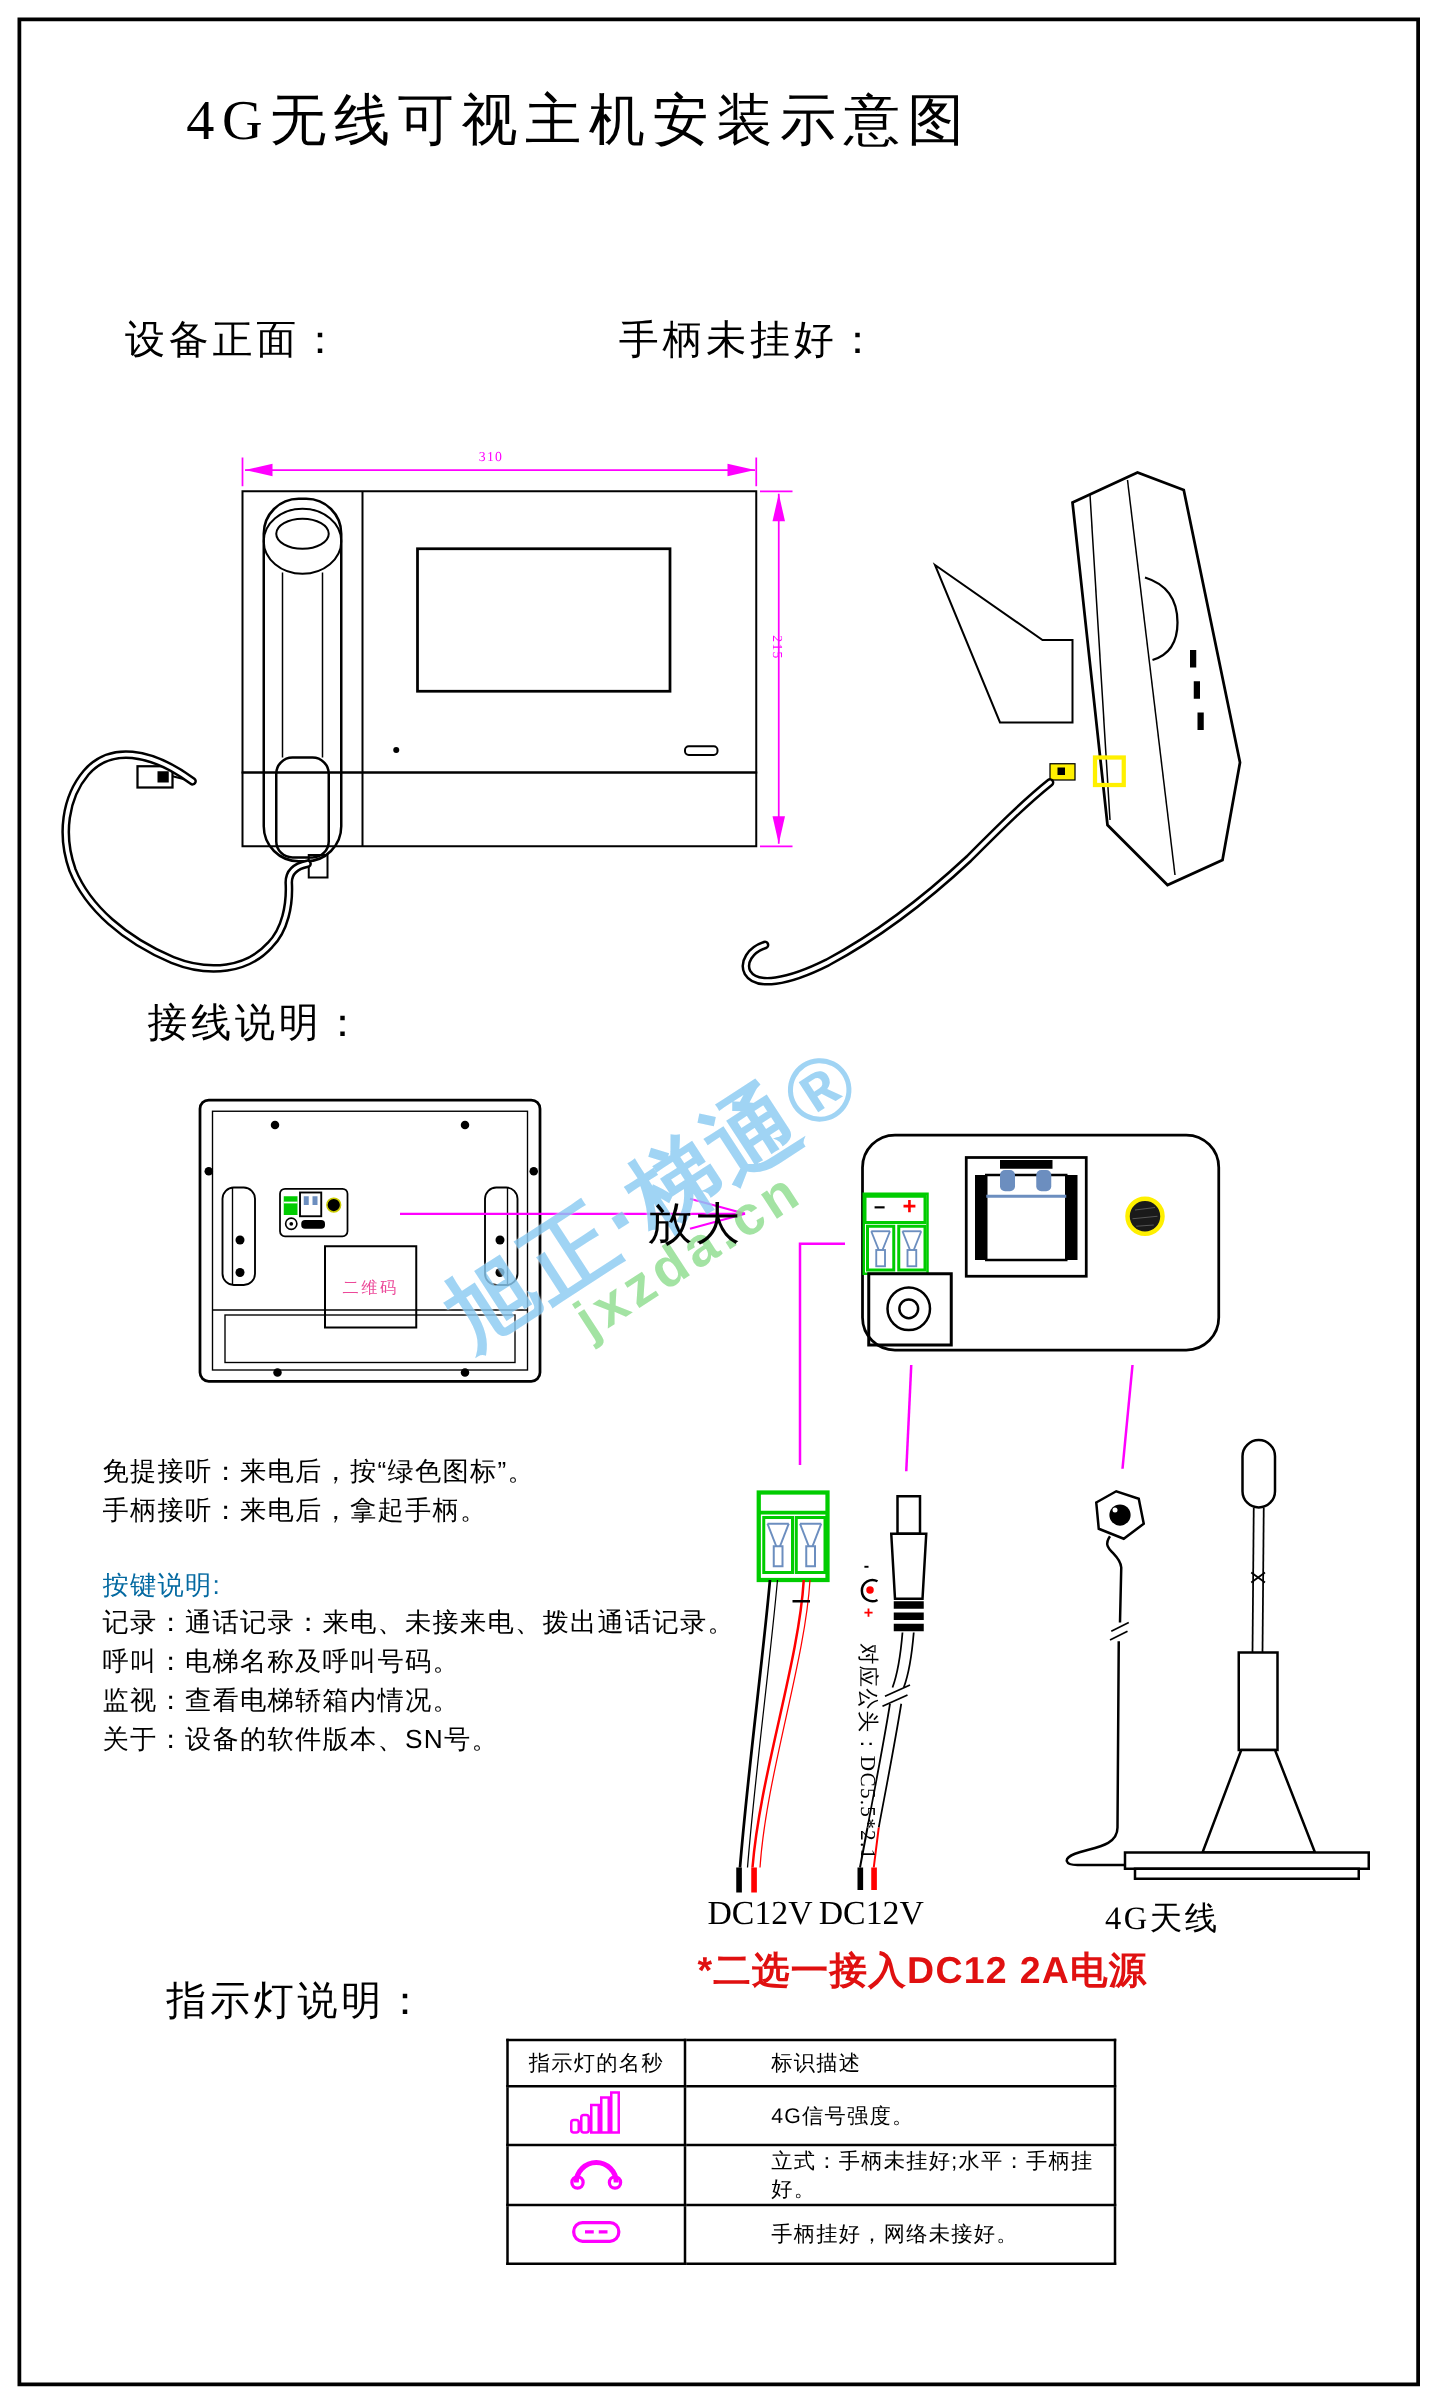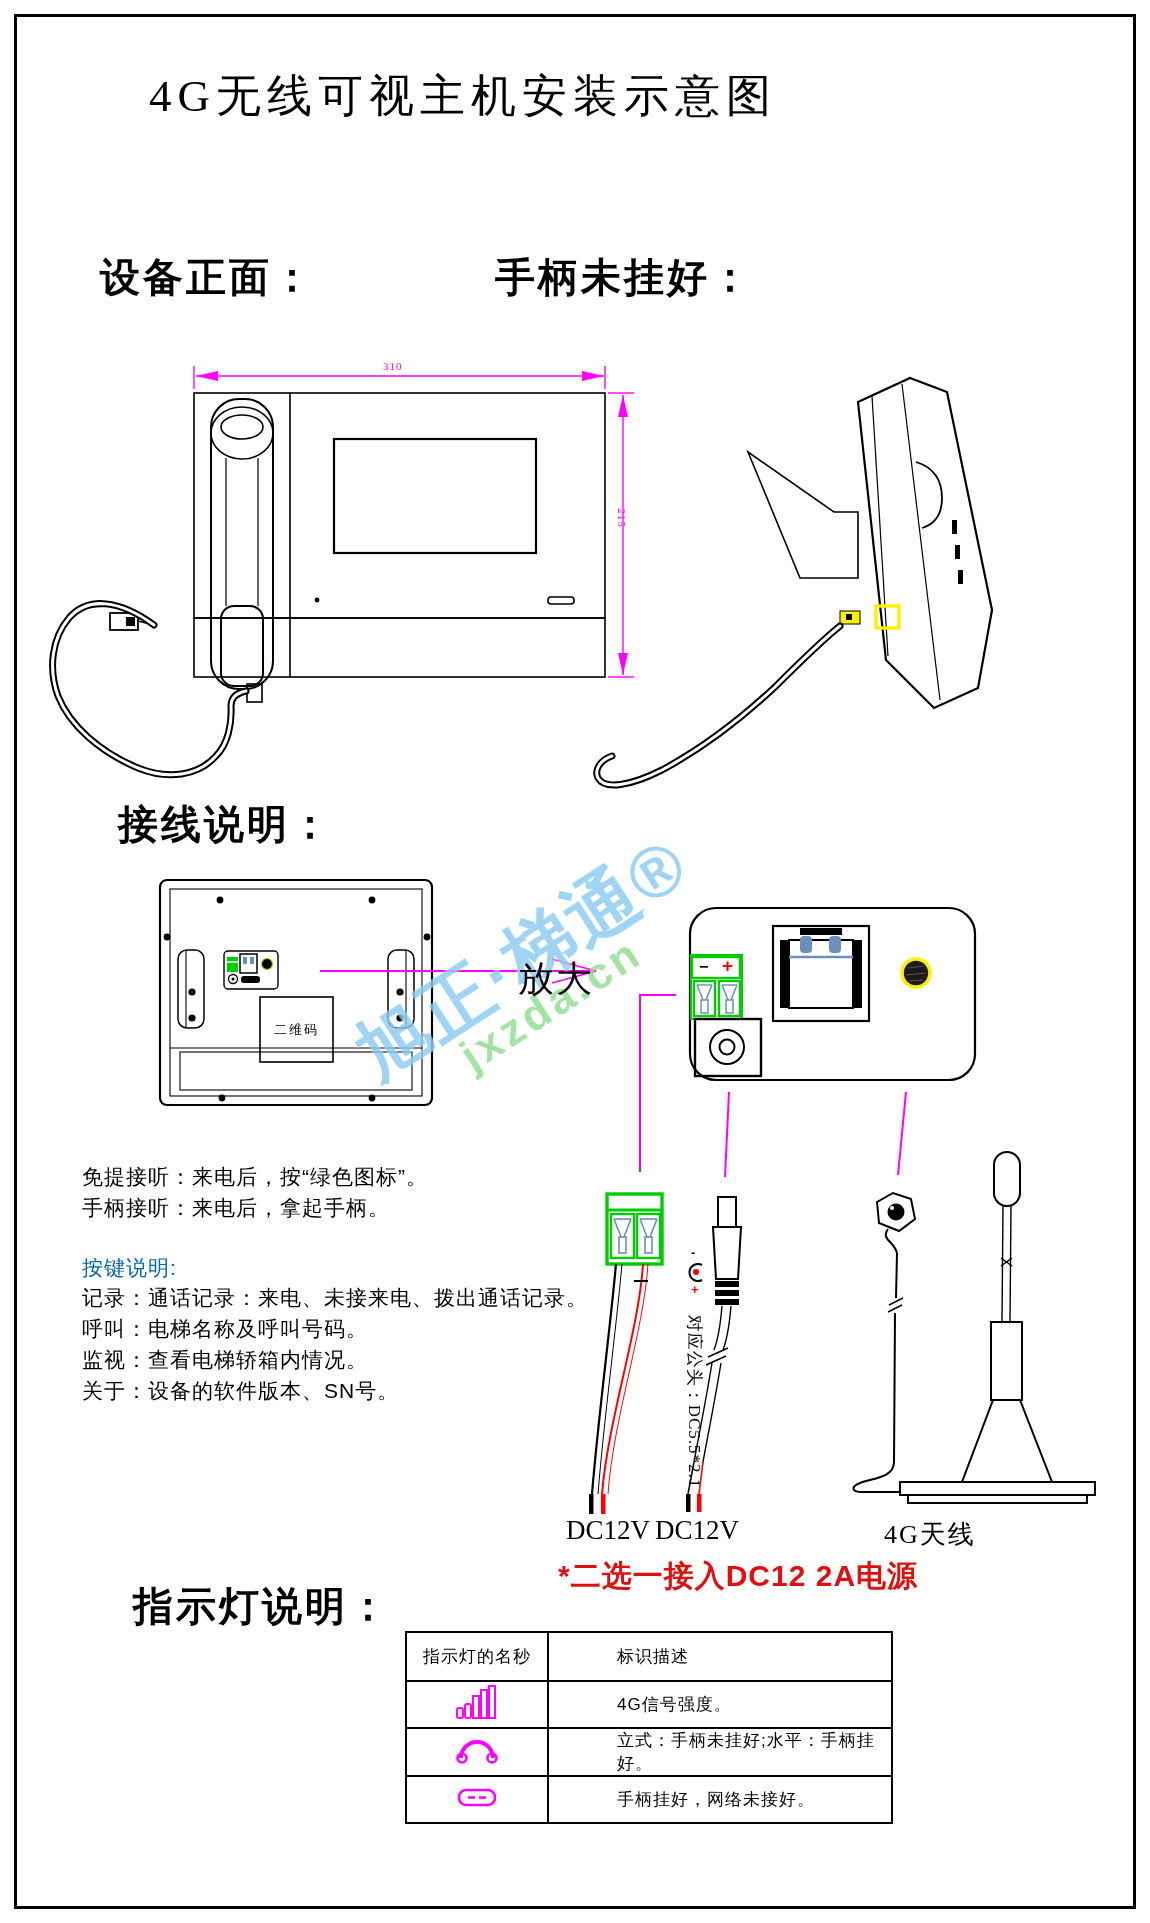--- a/index.html
+++ b/index.html
@@ -1,40 +1,40 @@
 <!DOCTYPE html>
 <html><head>
 <meta charset="utf-8">
 <style>
   html,body{margin:0;padding:0;background:#fff;}
   body{width:1150px;height:1923px;position:relative;font-family:"Liberation Sans",sans-serif;color:#000;overflow:hidden;}
   .frame{position:absolute;left:14px;top:14px;width:1116px;height:1889px;border:3px solid #000;}
   .t{position:absolute;white-space:nowrap;}
   #title{left:0;width:926px;top:66px;text-align:center;font-size:45px;letter-spacing:6px;font-family:"Liberation Serif",serif;}
-  .h1{font-size:40px;letter-spacing:3px;font-weight:bold;}
+  .h1{font-size:32px;letter-spacing:3px;}
   .note{font-size:21px;letter-spacing:1px;}
   .red{color:#0369a1;}
   .mag{color:#FF00FF;}
   .dim{font-size:11px;letter-spacing:1px;}
   .rot90{transform:rotate(90deg);}
   .cadfont{font-family:"Liberation Serif",serif;}
   #power-note{font-size:30px;font-weight:bold;letter-spacing:1px;color:#e01010;}
   #zoom-label{font-size:36px;letter-spacing:2px;}
-  #qr-label{font-size:13px;color:#000000;letter-spacing:2px;width:73px;text-align:center;}
+  #qr-label{font-size:13px;color:#ec4899;letter-spacing:2px;width:73px;text-align:center;}
   .term-sign{font-weight:bold;}
   svg{position:absolute;left:0;top:0;}
   .watermark{position:absolute;left:372px;top:1012px;transform:rotate(-33deg);transform-origin:0 50%;opacity:.82;pointer-events:none;}
   .watermark .brand{font-size:72px;font-weight:bold;color:#8CCBF2;letter-spacing:2px;text-shadow:0 0 2px #fff;}
   .watermark .url{font-size:44px;font-weight:bold;color:#8FDD8F;margin:-20px 0 0 86px;letter-spacing:4px;}
   table.ind{position:absolute;left:405px;top:1631px;border-collapse:collapse;table-layout:fixed;}
   table.ind td,table.ind th{border:2px solid #000;font-weight:normal;font-size:17px;letter-spacing:1px;padding:0;}
   table.ind col.c1{width:142px;}
   table.ind col.c2{width:344px;}
   table.ind tr{height:47px;}
-  table.ind tr.hd{height:49px;font-family:Liberation Mono, monospace;}
+  table.ind tr.hd{height:37px;font-family:Liberation Mono, monospace;}
   .cell-icon{text-align:center;vertical-align:middle;}
   .cell-desc{text-align:left;padding-left:68px !important;vertical-align:middle;}
   .hd-c1{text-align:center;}
 </style>
 </head>
 <body>
 
 <div class="frame"></div>
 
 <svg width="1150" height="1923" viewBox="0 0 1150 1923">

